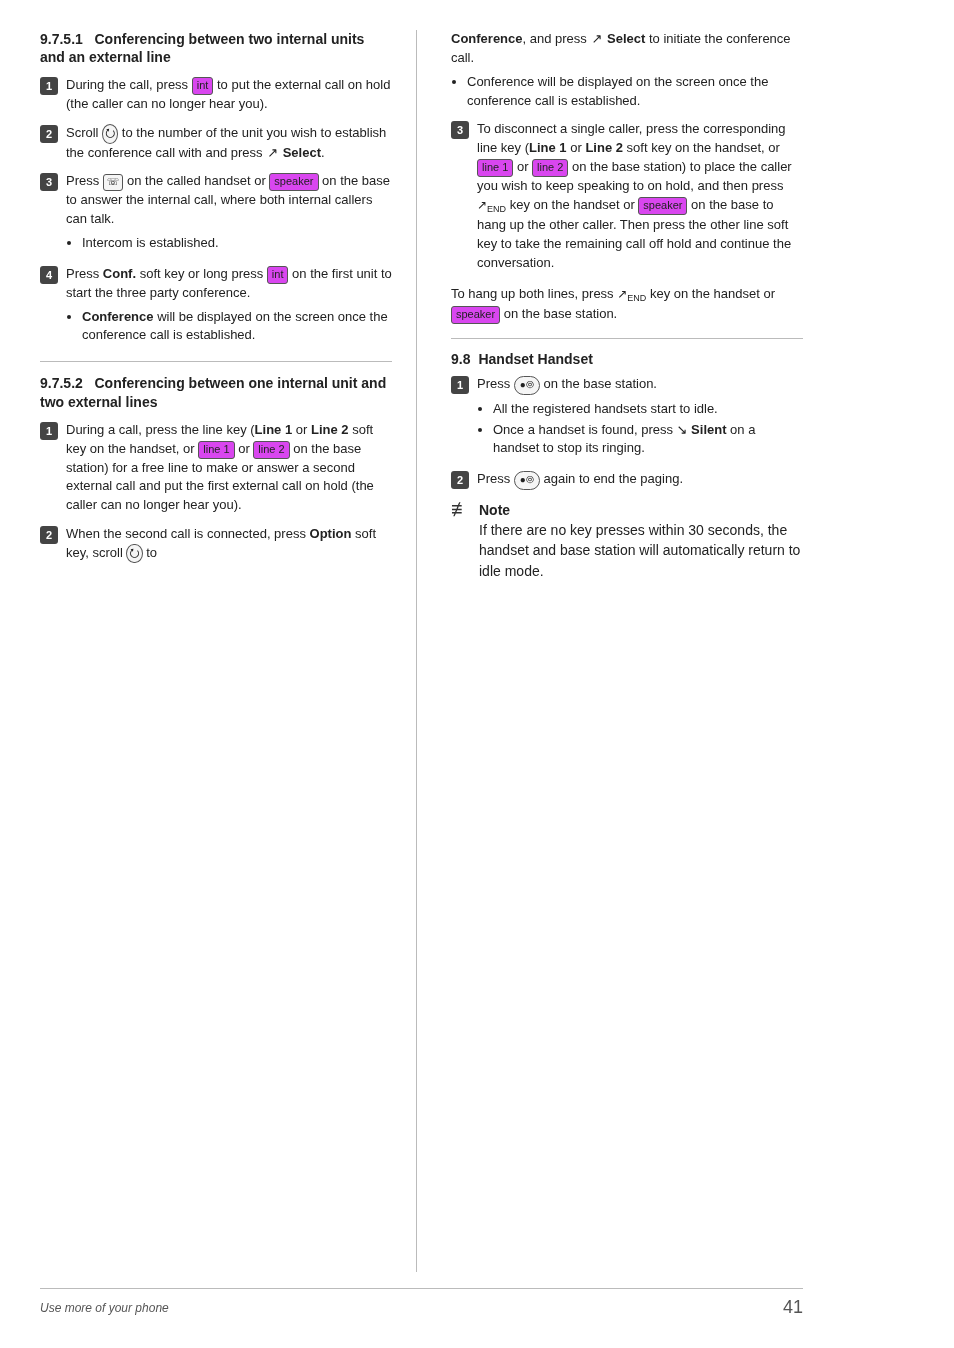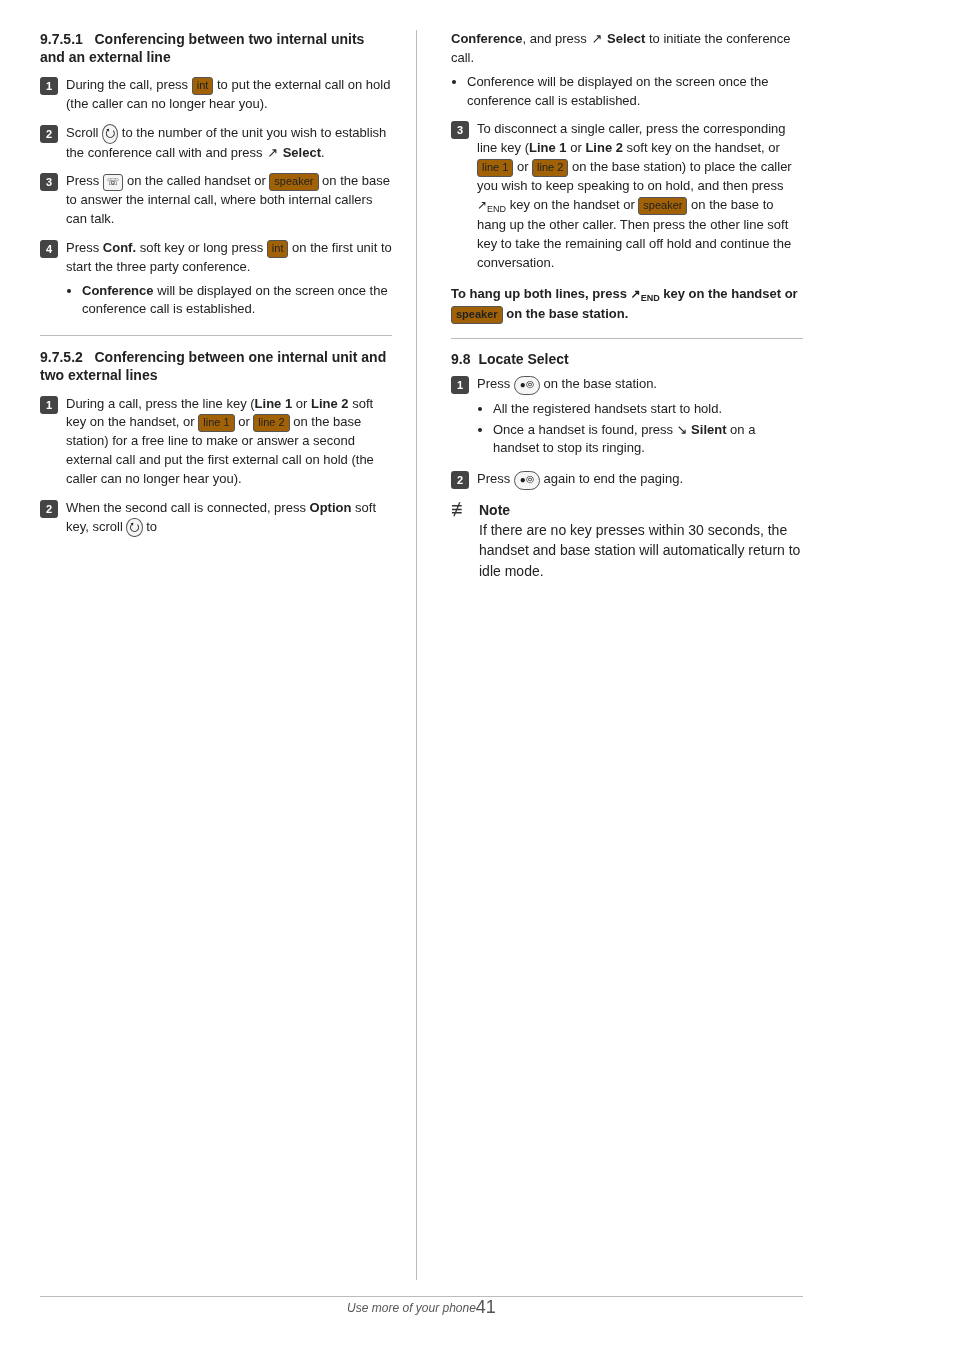--- a/index.html
+++ b/index.html
@@ -84,21 +84,21 @@
     .step-content ul li {
       margin-bottom: 3px;
       line-height: 1.4;
     }
     .inline-key {
       display: inline-block;
       border: 1px solid #555;
       border-radius: 3px;
       padding: 0 4px;
       font-size: 11px;
-      background: #a16207;
+      background: #d946ef;
       font-family: Arial, sans-serif;
       white-space: nowrap;
     }
     .select-icon {
       display: inline-block;
       font-size: 13px;
       margin: 0 1px;
     }
     .scroll-icon {
       display: inline-block;
@@ -124,24 +124,24 @@
       display: inline-block;
       border: 1.5px solid #555;
       border-radius: 10px;
       padding: 1px 5px;
       font-size: 10px;
       background: #f5f5f5;
     }
     .footer {
       border-top: 1.5px solid #bbb;
       margin-top: 16px;
-      padding-top: 0;
+      padding-top: 8px;
       display: flex;
       flex-direction: row;
-      justify-content: center;
+      justify-content: space-between;
       align-items: center;
     }
     .footer-text {
       font-size: 12px;
       color: #555;
       font-style: italic;
     }
     .footer-page {
       font-size: 18px;
       color: #555;
@@ -192,20 +192,23 @@
           <div class="step-num">2</div>
           <div class="step-content">
             Scroll <span class="scroll-icon">⭮</span> to the number of the unit you wish to establish the conference call with and press <span class="select-icon">↗</span> <strong>Select</strong>.
           </div>
         </div>
 
         <div class="step-block">
           <div class="step-num">3</div>
           <div class="step-content">
             Press <span class="talk-icon">☏</span> on the called handset or <span class="inline-key">speaker</span> on the base to answer the internal call, where both internal callers can talk.
+            <ul>
+              <li>Intercom is established.</li>
+            </ul>
           </div>
         </div>
 
         <div class="step-block">
           <div class="step-num">4</div>
           <div class="step-content">
             Press <strong>Conf.</strong> soft key or long press <span class="inline-key">int</span> on the first unit to start the three party conference.
             <ul>
               <li><strong>Conference</strong> will be displayed on the screen once the conference call is established.</li>
             </ul>
@@ -247,38 +250,38 @@
         </ul>
       </div>
 
       <div class="step-block">
         <div class="step-num">3</div>
         <div class="step-content">
           To disconnect a single caller, press the corresponding line key (<strong>Line 1</strong> or <strong>Line 2</strong> soft key on the handset, or <span class="inline-key">line 1</span> or <span class="inline-key">line 2</span> on the base station) to place the caller you wish to keep speaking to on hold, and then press <span class="end-key">↗<sub style="font-size:9px">END</sub></span> key on the handset or <span class="inline-key">speaker</span> on the base to hang up the other caller. Then press the other line soft key to take the remaining call off hold and continue the conversation.
         </div>
       </div>
 
-      <div style="margin-top:12px; margin-bottom:0; line-height:1.45;font-weight:bold;">
+      <div style="margin-top:12px; margin-bottom:0; line-height:1.45;">
         To hang up both lines, press <span class="end-key">↗<sub style="font-size:9px">END</sub></span> key on the handset or <span class="inline-key">speaker</span> on the base station.
       </div>
 
       <hr class="divider">
 
       <div>
         <div style="display:flex; flex-direction:row; gap:8px; margin-bottom:8px;align-items:flex-end;">
           <span class="section-number">9.8</span>
-          <span class="section-number">Locate Select</span>
+          <span class="section-number">Handset Handset</span>
         </div>
 
         <div class="step-block">
           <div class="step-num">1</div>
           <div class="step-content">
             Press <span class="paging-icon">●⦾</span> on the base station.
             <ul>
-              <li>All the registered handsets start to hold.</li>
+              <li>All the registered handsets start to idle.</li>
               <li>Once a handset is found, press <span class="silent-icon">↘</span> <strong>Silent</strong> on a handset to stop its ringing.</li>
             </ul>
           </div>
         </div>
 
         <div class="step-block">
           <div class="step-num">2</div>
           <div class="step-content">
             Press <span class="paging-icon">●⦾</span> again to end the paging.
           </div>

